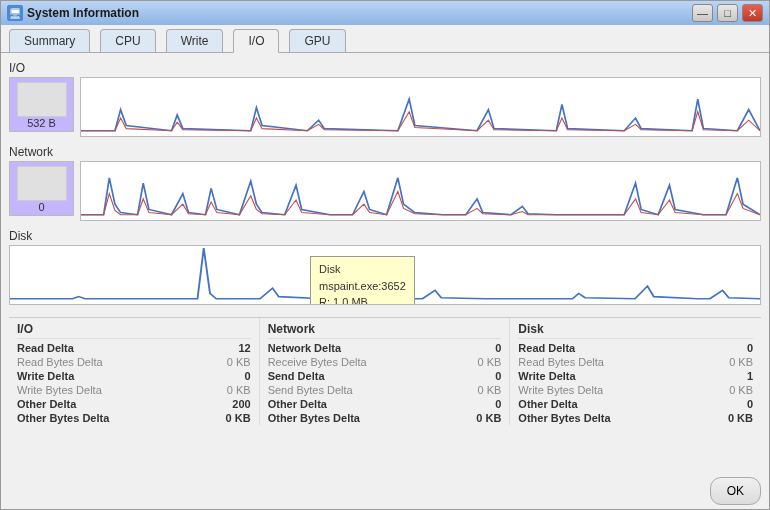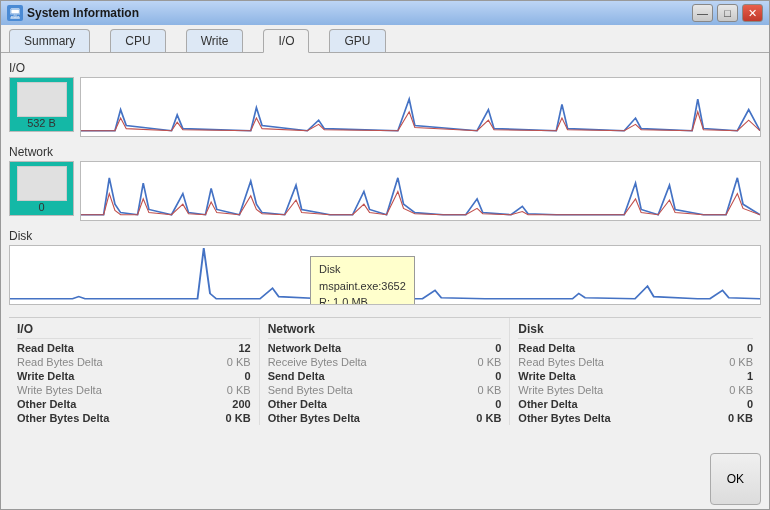--- a/index.html
+++ b/index.html
@@ -57,21 +57,21 @@
       font-size: 11px;
       cursor: pointer;
       color: #333;
     }
     .title-btn.close {
       background: linear-gradient(to bottom, #e8604c, #c0392b);
       color: white;
     }
     .tabs {
       display: flex;
-      gap: 20px;
+      gap: 10px;
       padding: 4px 8px 0;
       background: #f0f0f0;
       flex-shrink: 0;
     }
     .tab {
       padding: 4px 14px;
       background: #dde8f5;
       border: 1px solid #aaa;
       border-bottom: none;
       border-radius: 4px 4px 0 0;
@@ -103,21 +103,21 @@
     .chart-row {
       display: flex;
       align-items: stretch;
       gap: 6px;
       height: 60px;
       margin-bottom: 2px;
     }
     .chart-thumb {
       width: 65px;
       height: 55px;
-      background: #14b8a6;
+      background: #c4b5fd;
       border: 1px solid #bbb;
       display: flex;
       flex-direction: column;
       align-items: center;
       justify-content: flex-end;
       padding-bottom: 2px;
       font-size: 11px;
       color: #333;
       flex-shrink: 0;
     }
@@ -170,24 +170,24 @@
     .stat-row.light {
       color: #888;
     }
     .ok-bar {
       display: flex;
       justify-content: flex-end;
       padding: 4px 8px 4px;
       flex-shrink: 0;
     }
     .ok-btn {
-      padding: 18px 16px;
+      padding: 6px 16px;
       background: linear-gradient(to bottom, #f0f0f0, #dcdcdc);
       border: 1px solid #aaa;
-      border-radius: 4px;
+      border-radius: 11px;
       cursor: pointer;
       font-size: 12px;
     }
     .tooltip {
       position: absolute;
       background: #ffffcc;
       border: 1px solid #999;
       padding: 4px 8px;
       font-size: 11px;
       color: #333;

